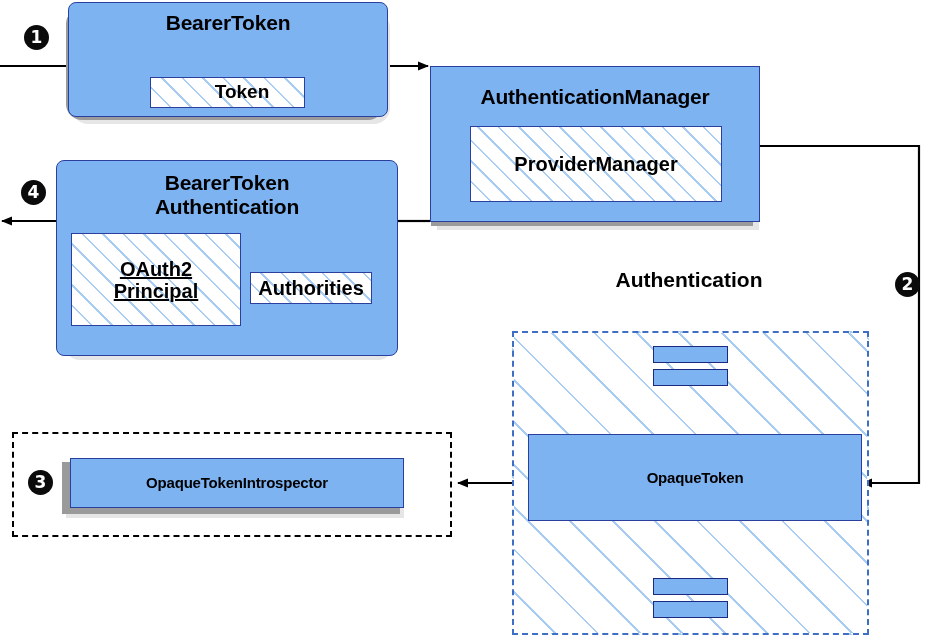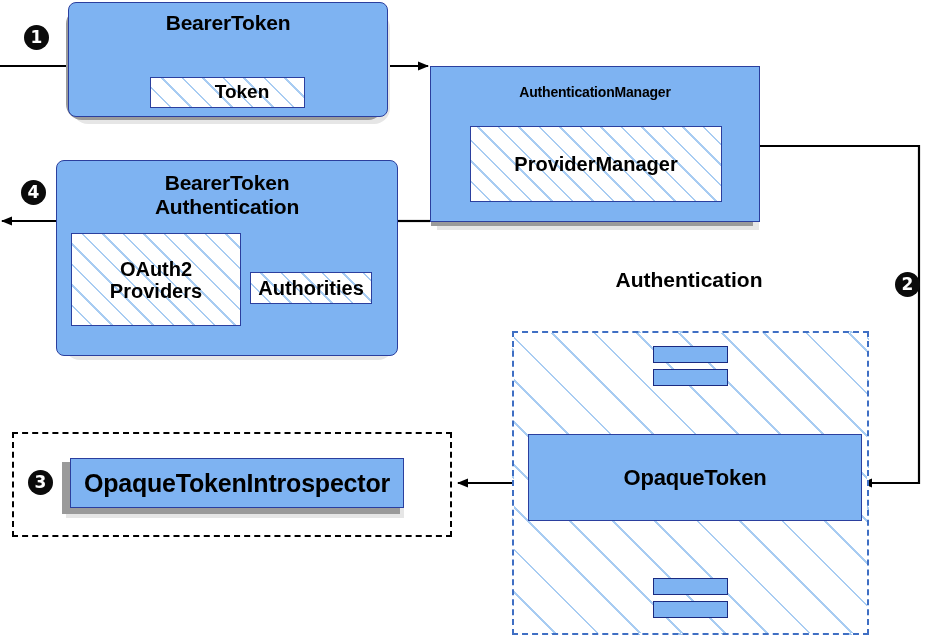--- a/index.html
+++ b/index.html
@@ -182,58 +182,58 @@
   <div class="blue-box rounded" style="left:68px; top:2px; width:320px; height:115px; padding-top:8px;">
     <div class="box-title" style="font-size:21px;">
       <div>BearerToken</div>
     </div>
   </div>
   <div class="hatch-box" style="left:150px; top:77px; width:155px; height:31px; font-size:19px;padding-left:29px;">Token</div>
 
   <div class="shadow-light" style="left:437px; top:73px; width:322px; height:157px;"></div>
   <div class="shadow-dark" style="left:431px; top:69px; width:322px; height:157px;"></div>
   <div class="blue-box" style="left:430px; top:66px; width:330px; height:156px; padding-top:18px;">
-    <div class="box-title" style="font-size:14px;">AuthenticationManager</div>
+    <div class="box-title" style="font-size:21px;">AuthenticationManager</div>
   </div>
   <div class="hatch-box" style="left:470px; top:126px; width:252px; height:76px; font-size:20px;">ProviderManager</div>
 
   <div class="shadow-light rounded" style="left:64px; top:168px; width:330px; height:192px;"></div>
   <div class="shadow-dark rounded" style="left:58px; top:164px; width:330px; height:192px;"></div>
   <div class="blue-box rounded" style="left:56px; top:160px; width:342px; height:196px; padding-top:10px;">
     <div class="box-title" style="font-size:21px;">
       <div>BearerToken</div>
       <div>Authentication</div>
     </div>
   </div>
-  <div class="hatch-box" style="left:71px; top:233px; width:170px; height:93px; font-size:20px; flex-direction:column;">
+  <div class="hatch-box" style="left:71px; top:233px; width:170px; height:93px; font-size:20px; flex-direction:column;text-decoration:underline;">
     <div>OAuth2</div>
-    <div>Providers</div>
+    <div>Principal</div>
   </div>
   <div class="hatch-box" style="left:250px; top:272px; width:122px; height:32px; font-size:20px;">Authorities</div>
 
   <div class="plain-label" style="left:572px; top:268px; width:234px; font-size:21px;">
     <div>Authentication</div>
   </div>
 
   <div class="providers-area" style="left:512px; top:331px; width:357px; height:304px;"></div>
 
   <div class="bar" style="left:653px; top:346px; width:75px; height:17px;"></div>
   <div class="bar" style="left:653px; top:369px; width:75px; height:17px;"></div>
 
   <div class="bar" style="left:653px; top:578px; width:75px; height:17px;"></div>
   <div class="bar" style="left:653px; top:601px; width:75px; height:17px;"></div>
 
   <div class="shadow-light" style="left:517px; top:443px; width:322px; height:91px;"></div>
   <div class="shadow-dark" style="left:521px; top:439px; width:322px; height:91px;"></div>
   <div class="blue-box" style="left:528px; top:434px; width:334px; height:87px; justify-content:center;">
-    <div class="box-title" style="font-size:22px;">
+    <div class="box-title" style="font-size:15px;">
       <div>OpaqueToken</div>
     </div>
   </div>
 
   <div class="dashed-black" style="left:12px; top:432px; width:440px; height:105px;"></div>
   <div class="shadow-light" style="left:66px; top:466px; width:338px; height:52px;"></div>
   <div class="shadow-dark" style="left:62px; top:462px; width:338px; height:52px;"></div>
   <div class="blue-box" style="left:70px; top:458px; width:334px; height:50px; justify-content:center;">
-    <div class="box-title" style="font-size:25px;">OpaqueTokenIntrospector</div>
+    <div class="box-title" style="font-size:15px;">OpaqueTokenIntrospector</div>
   </div>
 
 </div>
 
 </body></html>

